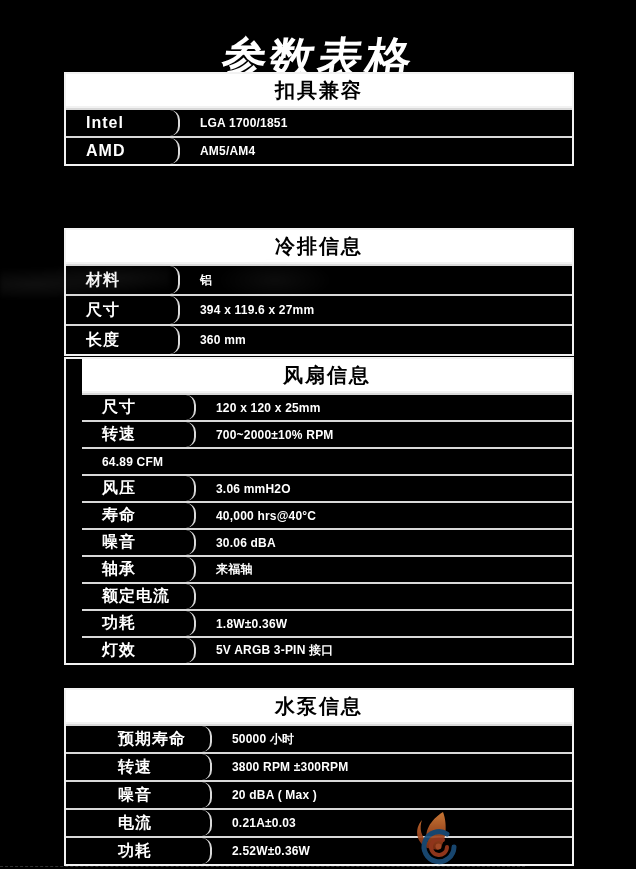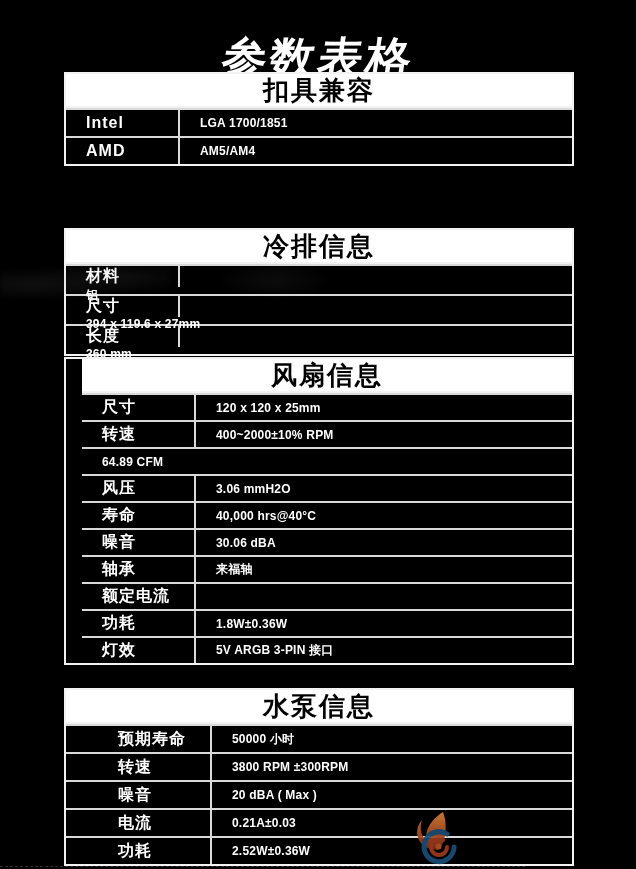--- a/index.html
+++ b/index.html
@@ -23,42 +23,42 @@
     position:absolute;left:64px;width:510px;
     box-sizing:border-box;
     border:2px solid #f2f2f2;
     background:#000;
   }
   .spec-header{
     height:32px;
     background:#ffffff;color:#000;
     border-bottom:2px solid #f2f2f2;
     display:flex;align-items:center;justify-content:center;
-    font-size:26px;font-weight:bold;letter-spacing:2px;
+    font-size:20px;font-weight:bold;letter-spacing:2px;
   }
   .spec-row{
     display:flex;
     border-top:2px solid #d9d9d9;
   }
   .spec-row:first-of-type{border-top:none;}
   .spec-label{
     width:114px;box-sizing:border-box;
     border-right:2px solid #d9d9d9;
     padding-left:20px;
     display:flex;align-items:center;
-    color:#fff;font-size:16px;font-weight:bold;letter-spacing:1px;
+    color:#fff;font-size:16px;font-weight:bold;letter-spacing:1px;border-radius:10px;
   }
   .spec-value{
     flex:1;padding-left:20px;
     display:flex;align-items:center;
     color:#fff;font-size:12px;font-weight:bold;letter-spacing:.2px;
   }
   
   .t0{top:72px;}  .t0 .spec-row{height:26px;}
-  .t1{top:228px;} .t1 .spec-row{height:28px;flex-direction:column;}
+  .t1{top:228px;} .t1 .spec-row{height:28px;}
   .t2{top:357px;padding-left:16px;} .t2 .spec-row{height:25px;}
   .t3{top:688px;} .t3 .spec-row{height:26px;padding-left:32px;}
   
   .wm-logo{
     position:absolute;left:410px;top:811px;width:55px;height:55px;
     opacity:.92;pointer-events:none;
   }
   .wm-smudge-a{
     position:absolute;left:0;top:264px;width:170px;height:34px;
     background:
@@ -110,21 +110,21 @@
       </div>
     </section>
     <section class="spec-table t2">
       <div class="spec-header">风扇信息</div>
       <div class="spec-row">
         <div class="spec-label">尺寸</div>
         <div class="spec-value">120 x 120 x 25mm</div>
       </div>
       <div class="spec-row">
         <div class="spec-label">转速</div>
-        <div class="spec-value">400~2000±10% RPM</div>
+        <div class="spec-value">700~2000±10% RPM</div>
       </div>
       <div class="spec-row">
         <div class="spec-value">64.89 CFM</div>
       </div>
       <div class="spec-row">
         <div class="spec-label">风压</div>
         <div class="spec-value">3.06 mmH2O</div>
       </div>
       <div class="spec-row">
         <div class="spec-label">寿命</div>

